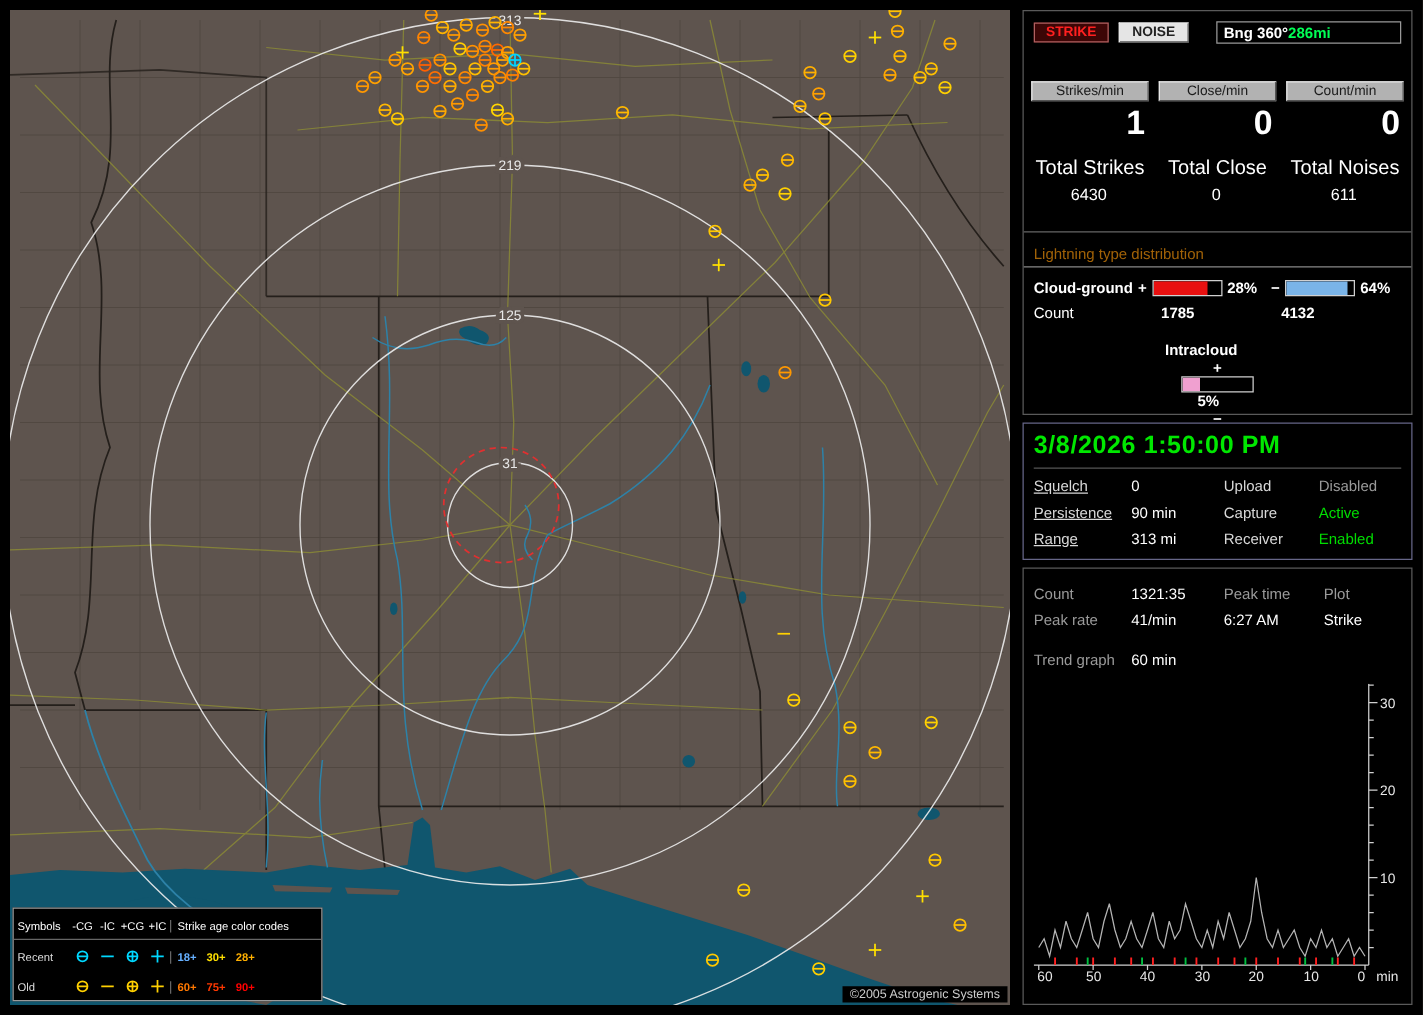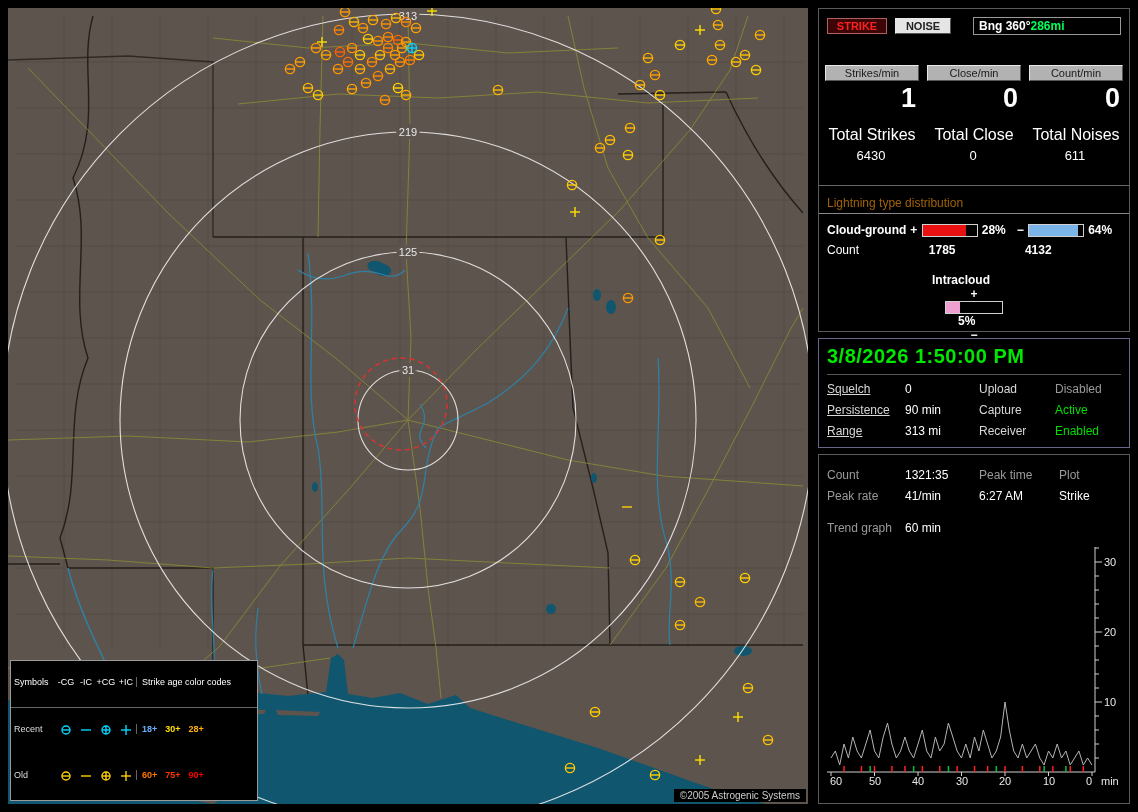--- a/index.html
+++ b/index.html
@@ -2,21 +2,21 @@
 <html><head>
 <meta charset="utf-8">
 <style>
   html,body{margin:0;padding:0;background:#000;}
   #screen{position:relative;width:1138px;height:812px;background:#000;overflow:hidden;
           font-family:"Liberation Sans",sans-serif;}
   
   #map{position:absolute;left:8px;top:8px;width:800px;height:796px;background:#5e544e;overflow:hidden;}
   #legend{position:absolute;left:2px;bottom:3px;width:248px;background:#000;border:1px solid #9a9a9a;
           font-size:9px;color:#ddd;box-sizing:border-box;}
-  .lg-row{display:flex;align-items:flex-start;height:14px;padding:16px 3px;}
+  .lg-row{display:flex;align-items:flex-end;height:14px;padding:5px 3px;}
   .lg-head{border-bottom:1px solid #666;color:#fff;}
   .lg-name{width:42px;}
   .lg-sym{width:20px;text-align:center;}
   .lg-sym svg{stroke:currentColor;fill:none;stroke-width:1.4;vertical-align:middle;}
   .lg-ages{border-left:1px solid #666;padding-left:5px;flex:1;display:flex;gap:8px;font-weight:bold;}
   .lg-agehead{font-weight:normal;}
   #copyright{position:absolute;right:2px;bottom:2px;background:#000;color:#ccc;font-size:10px;padding:1px 6px;}
   
   .panel{position:absolute;left:818px;width:312px;background:#000;border:1px solid #5a5a5a;box-sizing:border-box;}
   #panel1{top:8px;height:324px;}

